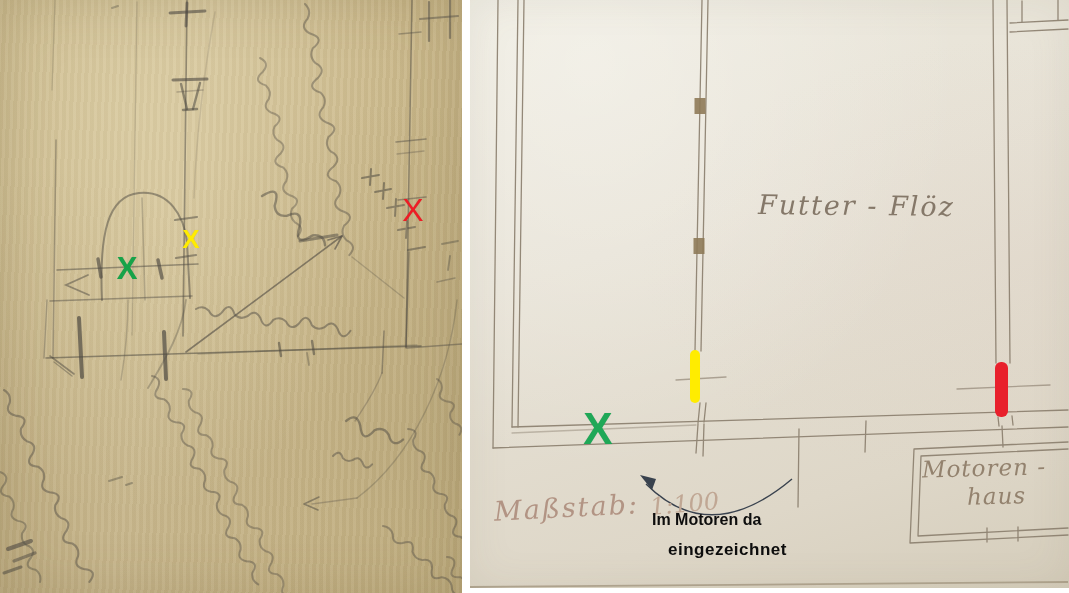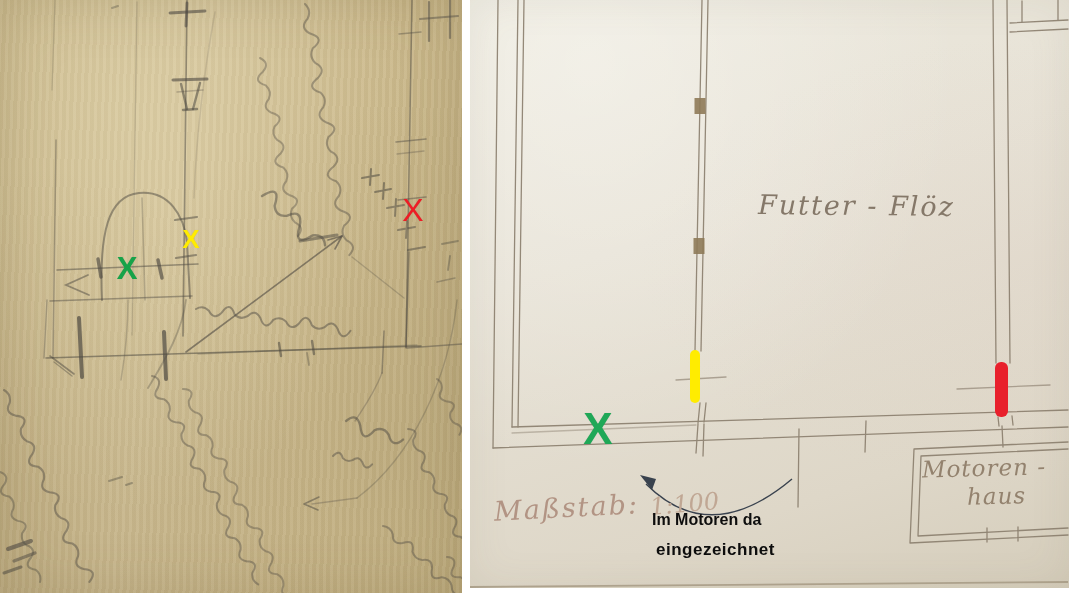--- a/index.html
+++ b/index.html
@@ -38,21 +38,21 @@
   .plabel{position:absolute;font-family:"DejaVu Serif","Liberation Serif",serif;
           font-style:italic;white-space:nowrap;}
   .room-label{left:288px;top:190px;font-size:27px;color:#857869;letter-spacing:2px;transform:rotate(.6deg);}
   .scale-label{left:24px;top:492px;font-size:27px;color:#b29484;letter-spacing:2px;transform:rotate(-3deg);}
   .scale-value{left:180px;top:490px;font-size:24px;color:#c0a794;transform:rotate(-5deg);}
   .motor1{left:452px;top:455px;font-size:23px;color:#93826e;letter-spacing:1px;transform:rotate(-1.5deg);}
   .motor2{left:497px;top:483px;font-size:23px;color:#93826e;letter-spacing:1px;transform:rotate(-1.5deg);}
   
   .note{position:absolute;font-family:"Liberation Sans",sans-serif;font-weight:bold;color:#0d0d0d;white-space:nowrap;}
   .note1{left:182px;top:511px;font-size:16px;}
-  .note2{left:186px;top:540px;font-size:17px;letter-spacing:.5px;}
+  .note2{left:198px;top:540px;font-size:17px;letter-spacing:.5px;}
 </style>
 </head>
 <body>
 
 <div id="stage">
 
   <div class="left-photo">
     <svg width="462" height="593" viewBox="0 0 462 593">
       <g stroke="#4e4a42" fill="none" stroke-linecap="round">
 

